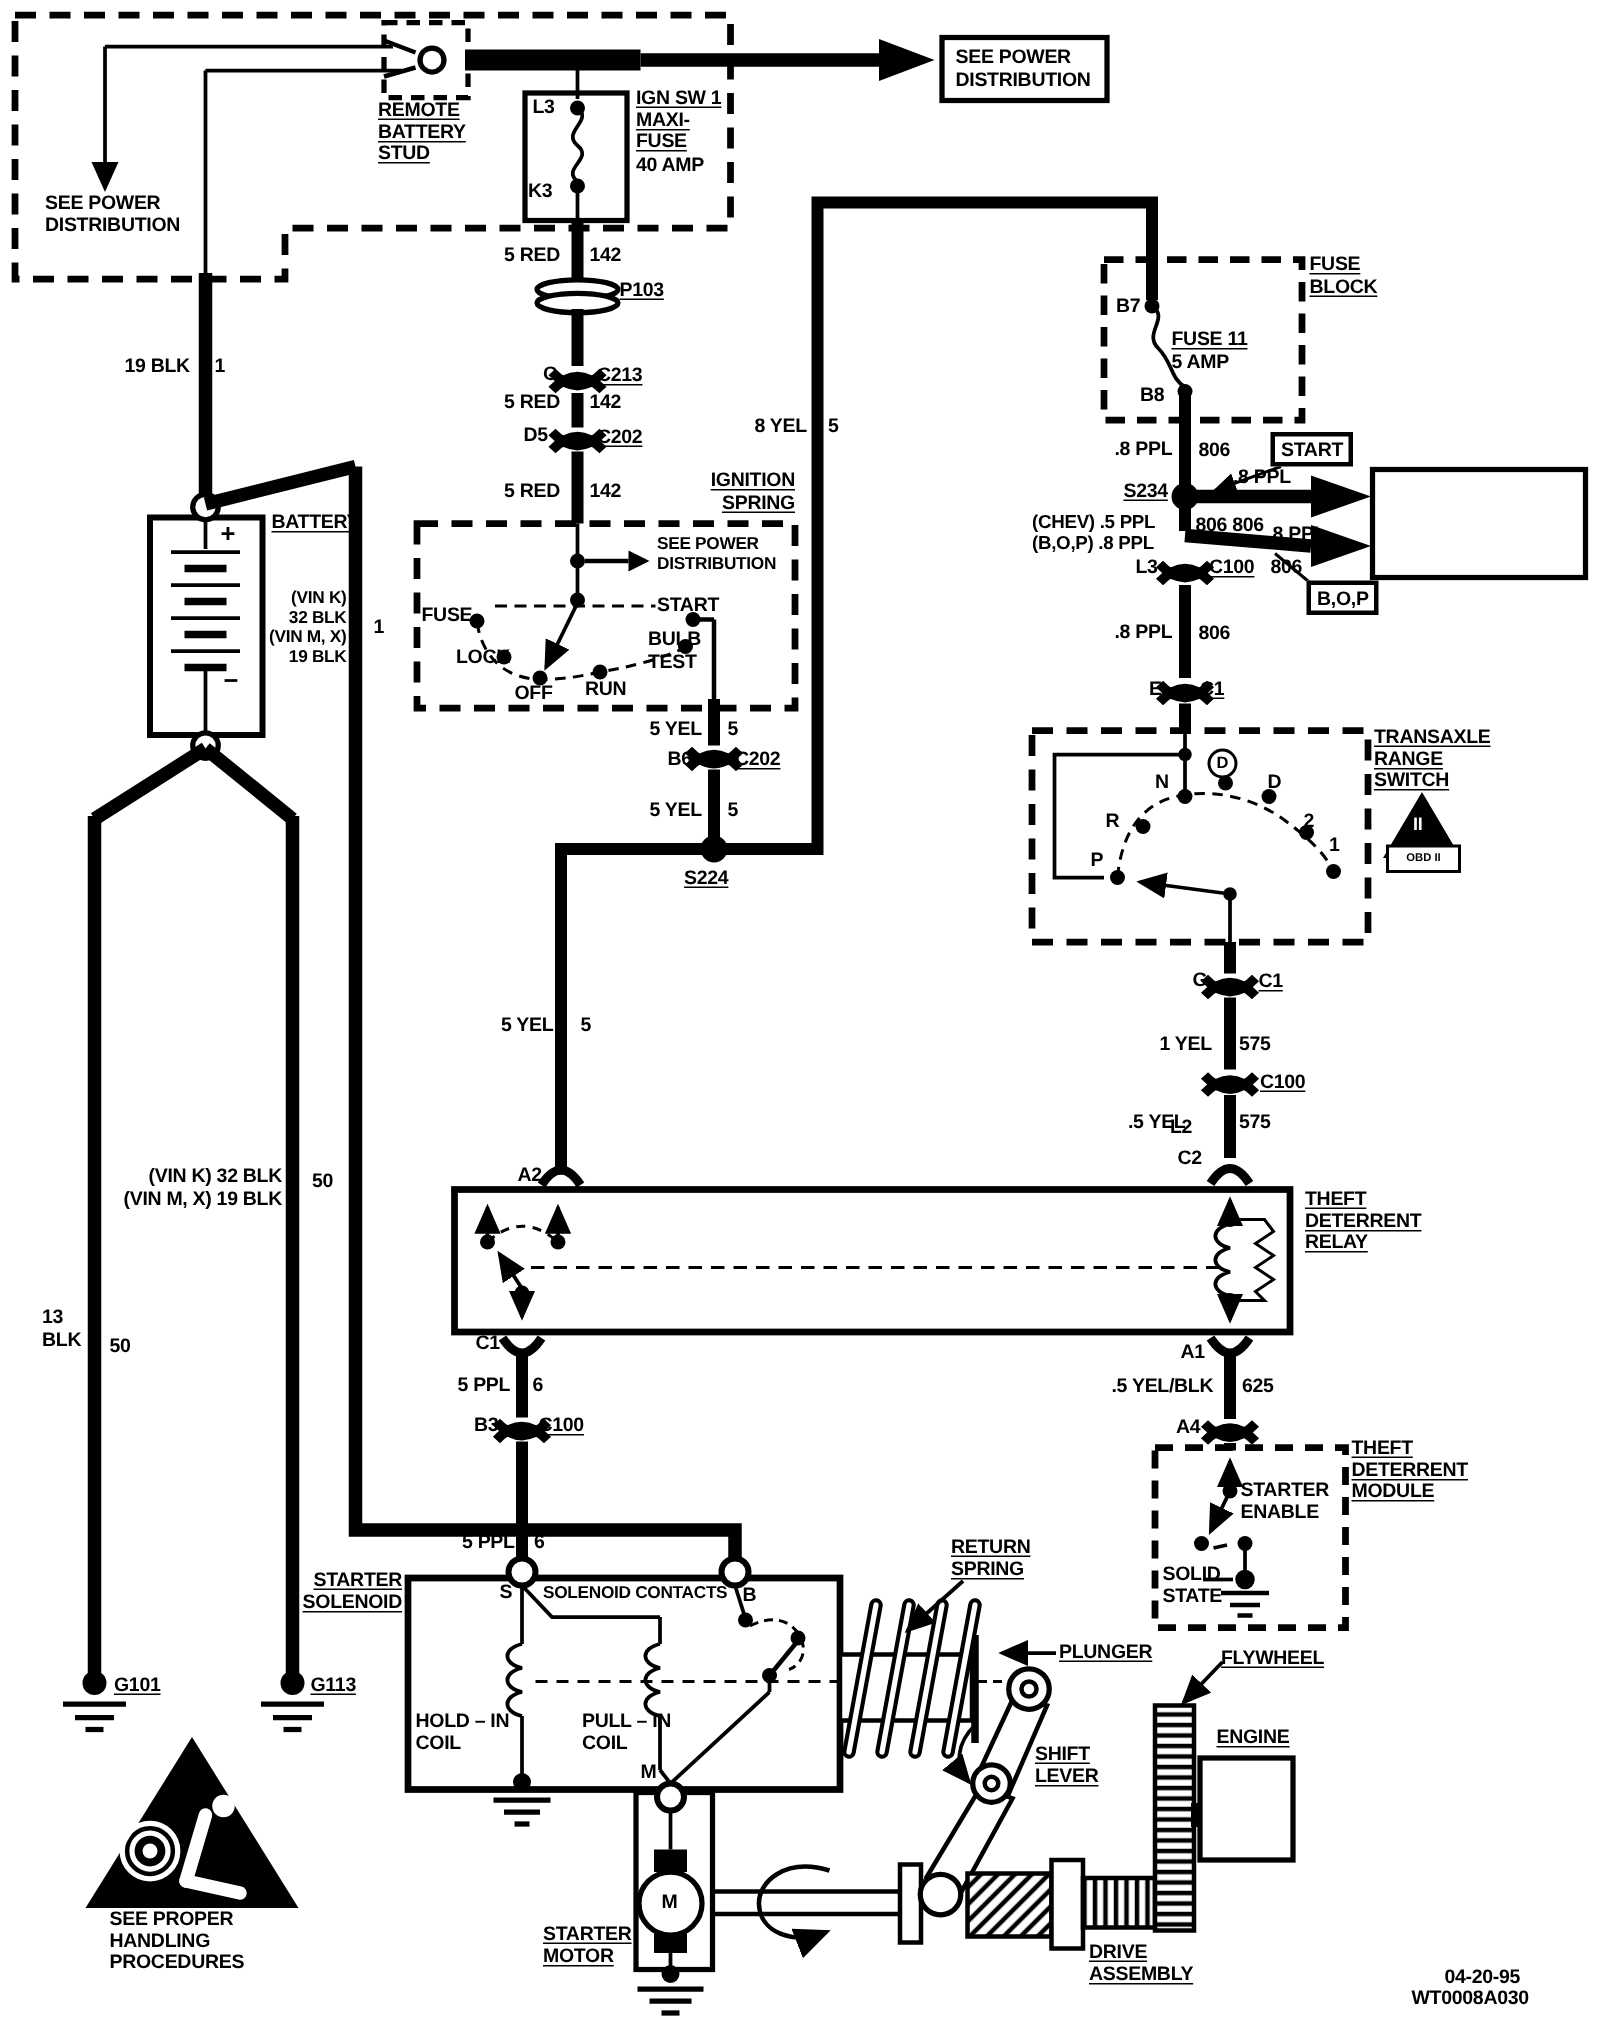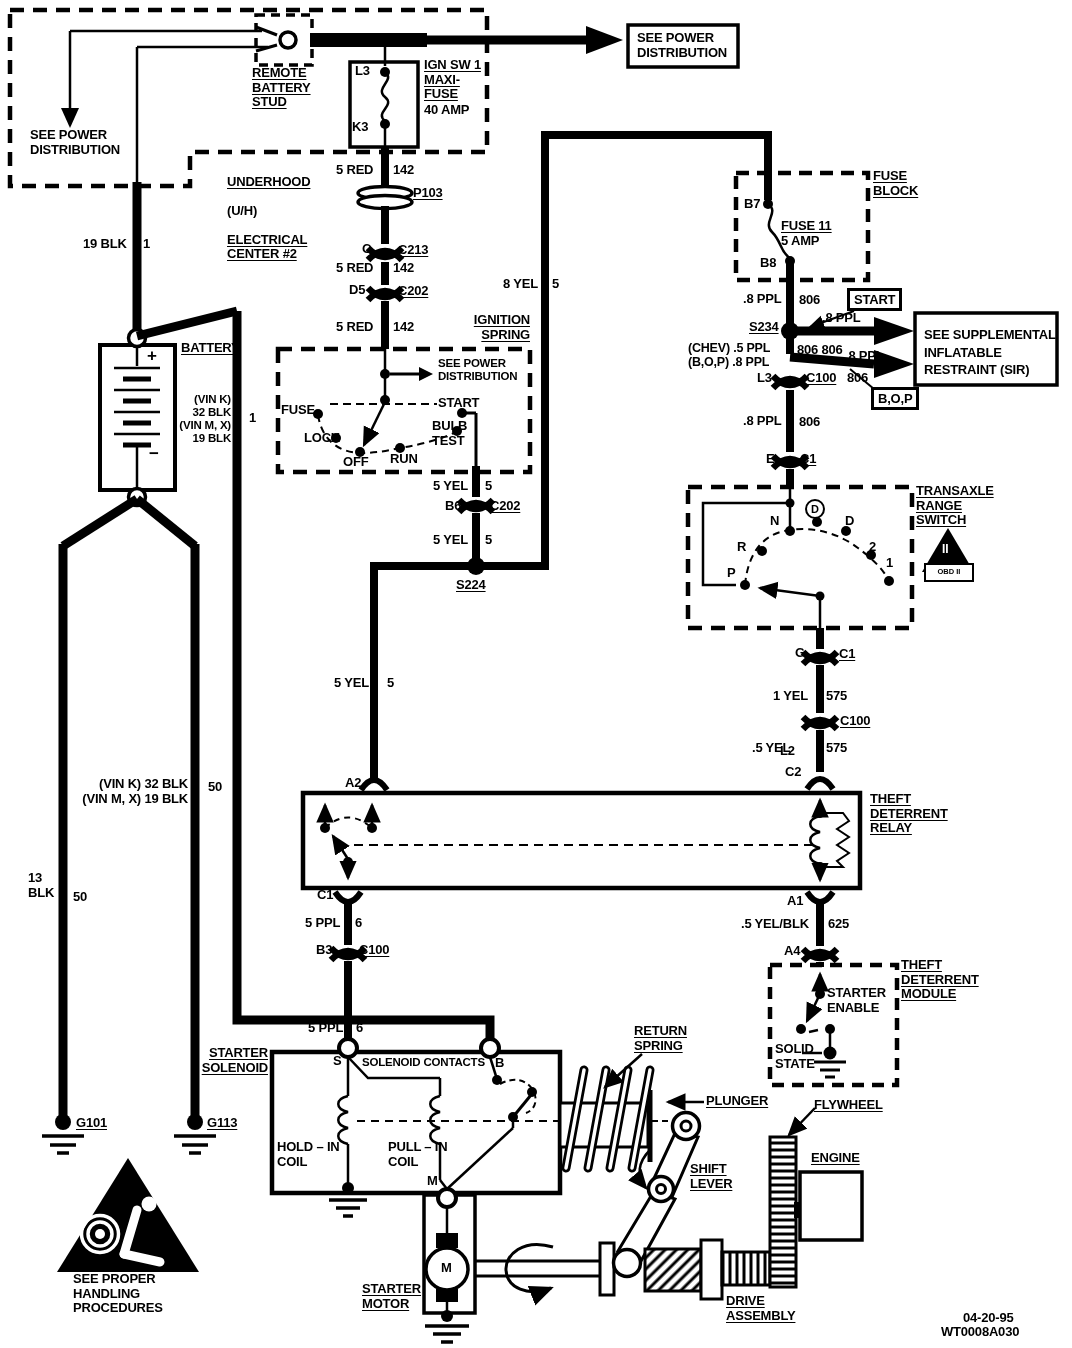--- a/index.html
+++ b/index.html
@@ -338,26 +338,20 @@
 BATTERY
 STUD</div>
 <div class="lbl" style="left:355px;top:64px">L3</div>
 <div class="lbl u" style="left:424px;top:58px">IGN SW 1
 MAXI-
 FUSE</div>
 <div class="lbl" style="left:424px;top:103px">40 AMP</div>
 <div class="lbl" style="left:352px;top:120px">K3</div>
 <div class="lbl" style="left:637px;top:31px">SEE POWER
 DISTRIBUTION</div>
-<div class="lbl" style="left:227px;top:160px">
-  <span class="blk u">UNDERHOOD</span>
-  <span class="blk">(U/H)</span>
-  <span class="blk u">ELECTRICAL
-CENTER #2</span>
-</div>
 <div class="lbl" style="left:336px;top:163px">5 RED</div>
 <div class="lbl" style="left:393px;top:163px">142</div>
 <div class="lbl u" style="left:413px;top:186px">P103</div>
 <div class="lbl" style="left:362px;top:242px">C</div>
 <div class="lbl u" style="left:398px;top:243px">C213</div>
 <div class="lbl" style="left:336px;top:261px">5 RED</div>
 <div class="lbl" style="left:393px;top:261px">142</div>
 <div class="lbl" style="left:349px;top:283px">D5</div>
 <div class="lbl u" style="left:398px;top:284px">C202</div>
 <div class="lbl" style="left:336px;top:320px">5 RED</div>
@@ -399,23 +393,20 @@
 BLOCK</div>
 <div class="lbl" style="left:744px;top:197px">B7</div>
 <div class="lbl u" style="left:781px;top:219px">FUSE 11</div>
 <div class="lbl" style="left:781px;top:234px">5 AMP</div>
 <div class="lbl" style="left:760px;top:256px">B8</div>
 <div class="lbl" style="left:743px;top:292px">.8 PPL</div>
 <div class="lbl" style="left:799px;top:293px">806</div>
 <div class="lbl box" style="left:847px;top:288px">START</div>
 <div class="lbl u" style="left:749px;top:320px">S234</div>
 <div class="lbl" style="left:822px;top:311px">.8 PPL</div>
-<div class="lbl" style="left:924px;top:326px;line-height:1.35">SEE SUPPLEMENTAL
-INFLATABLE
-RESTRAINT (SIR)</div>
 <div class="lbl" style="left:688px;top:341px;font-size:12.5px">(CHEV) .5 PPL
 (B,O,P) .8 PPL</div>
 <div class="lbl" style="left:797px;top:343px">806 806</div>
 <div class="lbl" style="left:845px;top:349px">.8 PPL</div>
 <div class="lbl" style="left:847px;top:371px">806</div>
 <div class="lbl" style="left:757px;top:371px">L3</div>
 <div class="lbl u" style="left:806px;top:371px">C100</div>
 <div class="lbl box" style="left:871px;top:387px">B,O,P</div>
 <div class="lbl" style="left:743px;top:414px">.8 PPL</div>
 <div class="lbl" style="left:799px;top:415px">806</div>

